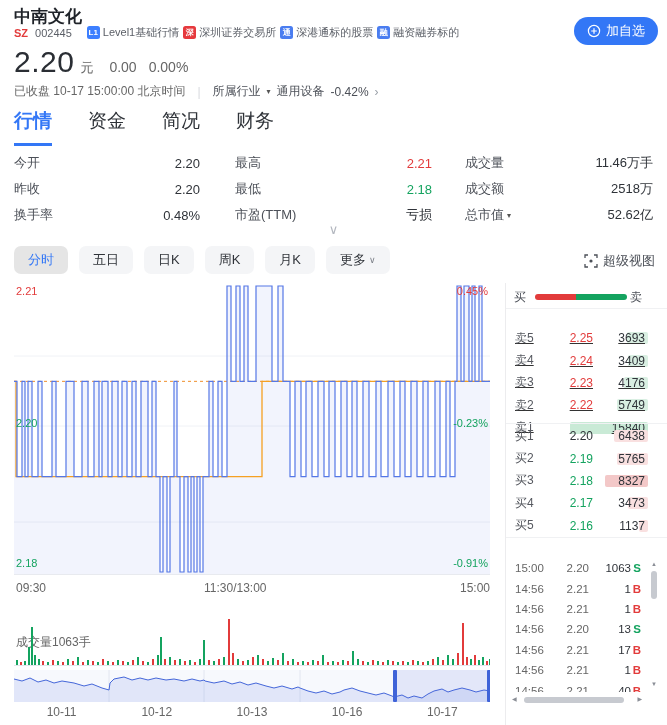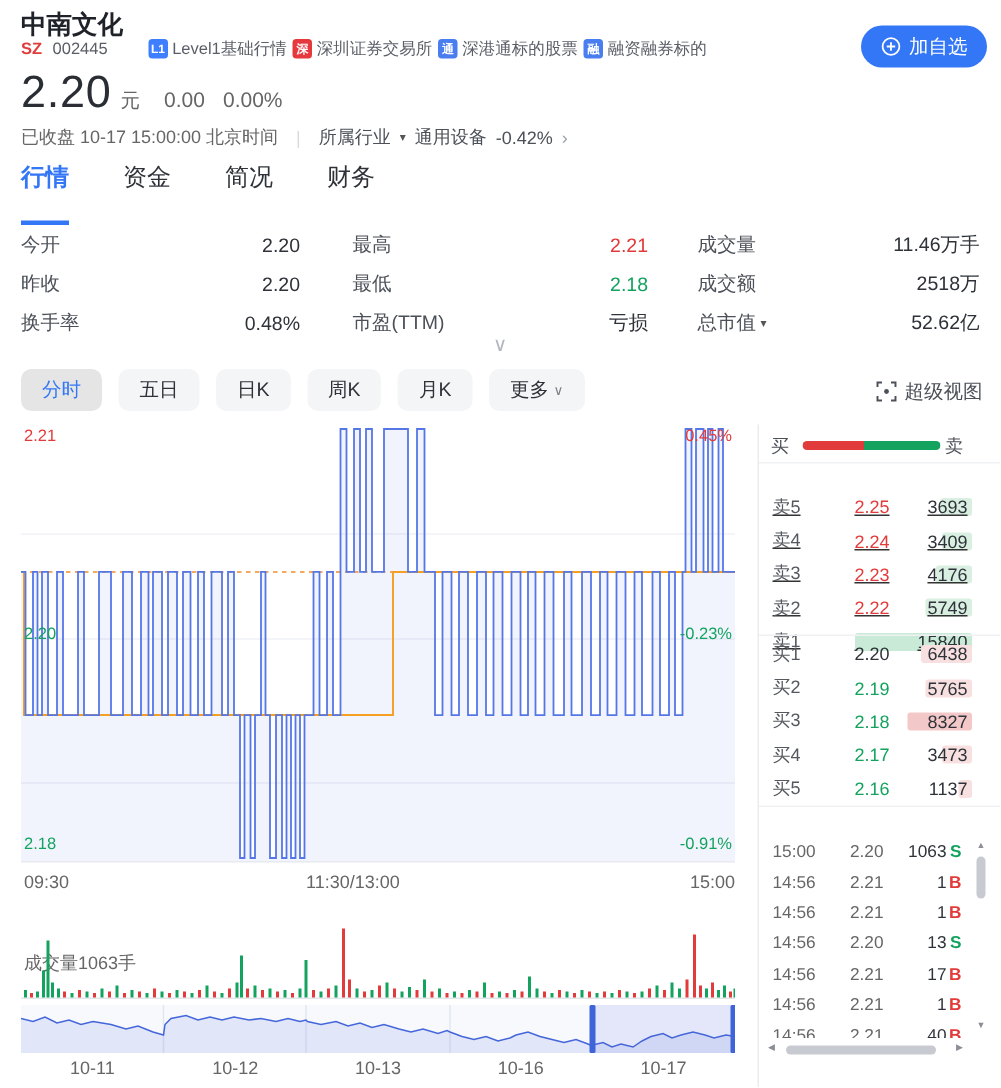--- a/index.html
+++ b/index.html
@@ -3,42 +3,42 @@
 <meta charset="utf-8">
 <style>
   html,body{margin:0;padding:0;background:#fff;}
   *{box-sizing:border-box;}
   .app{position:relative;width:667px;height:725px;background:#fff;overflow:hidden;
        font-family:"Liberation Sans","DejaVu Sans",sans-serif;color:#333;}
   
   .title{position:absolute;left:14px;top:5px;font-size:17px;font-weight:bold;color:#1f2329;}
   .badge-row{position:absolute;left:14px;top:25px;display:flex;align-items:center;gap:7px;height:15px;}
   .mkt{font-size:11px;font-weight:bold;color:#e23b3b;}
-  .code{font-size:11px;color:#5a5e66;margin-right:16px;}
+  .code{font-size:11px;color:#5a5e66;margin-right:4px;}
   .badge{display:flex;align-items:center;gap:3px;margin-left:4px;}
   .badge .bicon{width:13px;height:13px;border-radius:2.5px;color:#fff;font-size:8px;font-weight:bold;
        display:flex;align-items:center;justify-content:center;}
   .badge .blabel{font-size:11px;color:#5a5e66;text-align:right;}
   .add-btn{position:absolute;right:9px;top:17px;height:28px;padding:0 13px;border-radius:15px;
        background:#3377f6;color:#fff;font-size:13px;display:flex;align-items:center;gap:5px;border:none;cursor:pointer;}
   .add-btn svg{display:block;}
   
   .price-row{position:absolute;left:14px;top:45px;display:flex;align-items:baseline;}
   .price{font-size:30px;color:#2a2e34;letter-spacing:.5px;}
   .unit{font-size:13px;color:#666;margin-left:6px;}
   .chg{font-size:14px;color:#666;margin-left:16px;}
   .chgp{font-size:14px;color:#666;margin-left:12px;}
   .status-row{position:absolute;left:14px;top:83px;font-size:12px;color:#666;display:flex;align-items:center;gap:6px;}
   .vline{color:#d8dadf;margin:0 6px;}
   .ind{color:#4c5058;}
   .caret-sm{font-size:8px;color:#555;}
   .chev-r{color:#9aa0a8;font-size:12px;}
   
   .tabs{position:absolute;left:14px;top:108px;display:flex;gap:36px;}
-  .tab{font-size:16px;color:#2f3339;padding-bottom:18px;cursor:pointer;}
+  .tab{font-size:19px;color:#2f3339;padding-bottom:9px;cursor:pointer;}
   .tab.active{color:#3377f6;font-weight:bold;border-bottom:3px solid #3377f6;}
   
   .stats-col{position:absolute;top:150px;}
   .stats-col .srow{display:flex;justify-content:space-between;height:26px;align-items:center;font-size:13px;}
   .srow .slabel{color:#4c5058;display:flex;align-items:center;gap:3px;}
   .srow .svalue{color:#2f3339;}
   .expand{position:absolute;left:0;right:0;top:222px;text-align:center;color:#b3b7bf;font-size:13px;cursor:pointer;}
   
   .periods{position:absolute;left:14px;top:246px;display:flex;gap:11px;}
   .pill{height:28px;padding:0 14px;border-radius:7px;background:#f4f5f7;color:#2f3339;font-size:13px;

